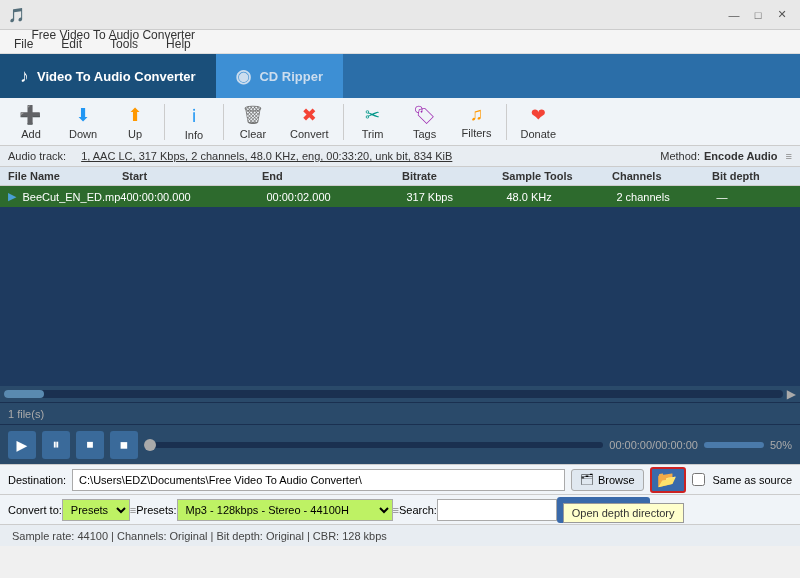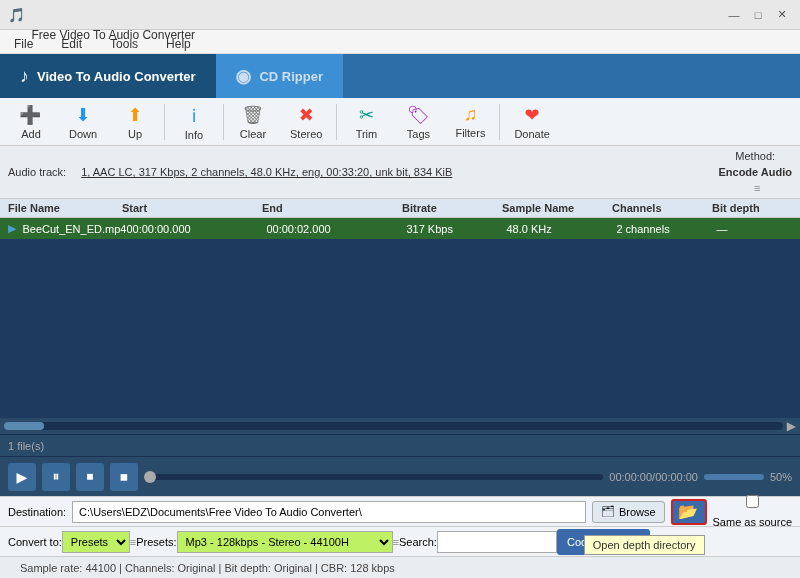--- a/index.html
+++ b/index.html
@@ -82,21 +82,21 @@
     #audio-track-bar {
       background: #e8edf2;
       padding: 4px 8px;
       font-size: 11px;
       color: #333;
       display: flex;
       align-items: center;
       justify-content: space-between;
       border-bottom: 1px solid #ccc;
     }
-    #method-section { display: flex; align-items: center; gap: 4px; flex-direction: column; }
+    #method-section { display: flex; align-items: center; gap: 4px; }
 
     
     #col-headers {
       background: #dce6f0;
       display: grid;
       grid-template-columns: 1fr 140px 140px 100px 110px 100px 80px;
       padding: 3px 8px;
       border-bottom: 1px solid #ccc;
       font-size: 11px;
       font-weight: 600;
@@ -259,21 +259,21 @@
       right: 0;
       background: #ffffcc;
       border: 1px solid #999;
       padding: 3px 8px;
       font-size: 11px;
       white-space: nowrap;
       color: #333;
       z-index: 100;
       pointer-events: none;
     }
-    #same-source { display: flex; align-items: center; gap: 8px; font-size: 11px; flex-direction: column; }
+    #same-source { display: flex; align-items: flex-end; gap: 8px; font-size: 11px; }
 
     
     #convert-bar {
       background: #f0f4f8;
       height: 30px;
       display: flex;
       align-items: center;
       padding: 0 8px;
       gap: 0;
       border-top: 1px solid #ccc;
@@ -304,21 +304,21 @@
       height: 22px;
       width: 120px;
     }
 
     
     #bottom-status {
       background: #e8edf2;
       height: 22px;
       display: flex;
       align-items: center;
-      padding: 0 20px;
+      padding: 0 12px;
       font-size: 11px;
       color: #444;
       border-top: 1px solid #ccc;
     }
     #file-area {
       background: #1e3a5f;
       flex: 1;
       overflow: hidden;
       display: flex;
       flex-direction: column;
@@ -385,21 +385,21 @@
     <span class="btn-icon icon-blue">ℹ</span>
     <span class="btn-label">Info</span>
   </div>
   <div class="toolbar-sep"></div>
   <div class="toolbar-btn">
     <span class="btn-icon icon-gray">🗑</span>
     <span class="btn-label">Clear</span>
   </div>
   <div class="toolbar-btn">
     <span class="btn-icon icon-red">✖</span>
-    <span class="btn-label">Stereo</span>
+    <span class="btn-label">Convert</span>
   </div>
   <div class="toolbar-sep"></div>
   <div class="toolbar-btn">
     <span class="btn-icon icon-teal">✂</span>
     <span class="btn-label">Trim</span>
   </div>
   <div class="toolbar-btn">
     <span class="btn-icon icon-purple">🏷</span>
     <span class="btn-label">Tags</span>
   </div>
@@ -424,21 +424,21 @@
     <span style="font-weight:600;">Encode Audio</span>
     <span style="margin-left:4px;color:#888;">≡</span>
   </div>
 </div>
 
 <div id="col-headers">
   <span>File Name</span>
   <span>Start</span>
   <span>End</span>
   <span>Bitrate</span>
-  <span>Sample Name</span>
+  <span>Sample Tools</span>
   <span>Channels</span>
   <span>Bit depth</span>
 </div>
 
 <div id="file-area">
 
   <div id="file-list">
     <div class="file-row selected">
       <div class="file-name-cell">
         <span class="file-icon">▶</span>

